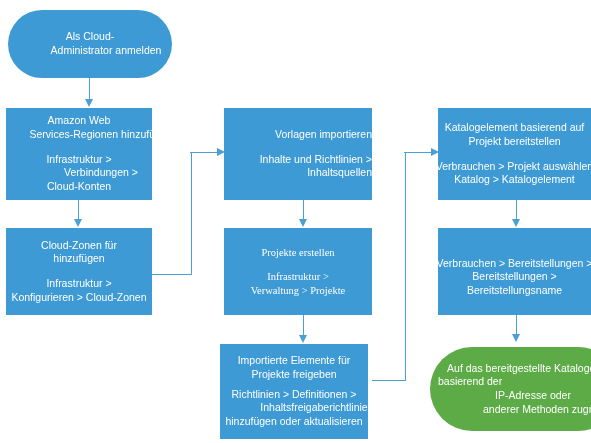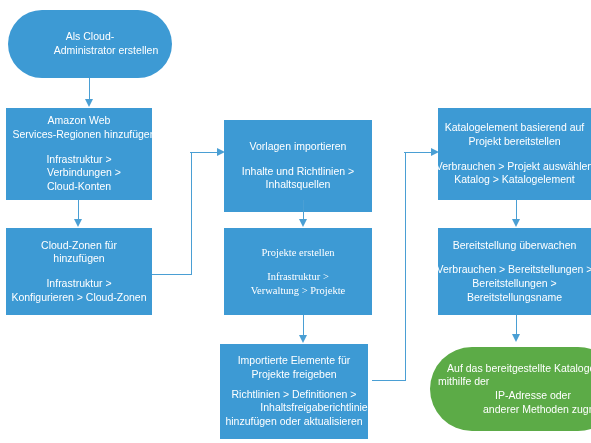--- a/index.html
+++ b/index.html
@@ -64,31 +64,31 @@
     width: 0;
     height: 0;
     border-top: 4.5px solid transparent;
     border-bottom: 4.5px solid transparent;
     border-left: 8px solid #4a9fd4;
   }
   .shift-a { position: relative; left: 16px; }
   .shift-b { position: relative; left: 8px; }
   .shift-c { position: relative; left: 20px; }
   .shift-d { position: relative; left: 12px; }
-  .shift-e { position: relative; left: 5px; }
+  .shift-e { position: relative; left: 22px; }
   .shift-f { position: relative; left: 24px; }
 </style>
 </head>
 <body>
 
 <div id="canvas">
 
   <div class="node node-blue stadium" style="left:8px; top:10px; width:164px; height:68px;">
     <div class="title">Als Cloud-</div>
-    <div class="title shift-a">Administrator erstellen</div>
+    <div class="title shift-a">Administrator anmelden</div>
   </div>
 
   <div class="conn conn-v" style="left:89px; top:78px; height:22px;"></div>
   <div class="arrow-down" style="left:85px; top:99px;"></div>
 
   <div class="node node-blue rect" style="left:6px; top:108px; width:146px; height:92px;">
     <div class="title">Amazon Web</div>
     <div class="title shift-e">Services-Regionen hinzufügen</div>
     <div class="gap"></div>
     <div class="subtitle">Infrastruktur &gt;</div>
@@ -105,21 +105,21 @@
     <div class="gap"></div>
     <div class="subtitle">Infrastruktur &gt;</div>
     <div class="subtitle">Konfigurieren &gt; Cloud-Zonen</div>
   </div>
 
   <div class="conn conn-h" style="left:152px; top:274px; width:40px;"></div>
   <div class="conn conn-v" style="left:190.6px; top:152px; height:123px;"></div>
   <div class="conn conn-h" style="left:190px; top:152px; width:28px;"></div>
   <div class="arrow-right" style="left:217px; top:148px;"></div>
 
-  <div class="node node-blue rect" style="left:224px; top:120px; width:148px; height:92px;">
+  <div class="node node-blue rect" style="left:224px; top:108px; width:148px; height:92px;align-items:flex-end;">
     <div class="title">Vorlagen importieren</div>
     <div class="gap"></div>
     <div class="subtitle">Inhalte und Richtlinien &gt;</div>
     <div class="subtitle">Inhaltsquellen</div>
   </div>
 
   <div class="conn conn-v" style="left:303px; top:200px; height:20px;"></div>
   <div class="arrow-down" style="left:299px; top:219px;"></div>
 
   <div class="node node-blue rect" style="left:224px; top:228px; width:148px; height:87px;font-family:Liberation Serif, serif;">
@@ -151,30 +151,29 @@
     <div class="title">Projekt bereitstellen</div>
     <div class="gap"></div>
     <div class="subtitle">Verbrauchen &gt; Projekt auswählen</div>
     <div class="subtitle">Katalog &gt; Katalogelement</div>
   </div>
 
   <div class="conn conn-v" style="left:516px; top:200px; height:20px;"></div>
   <div class="arrow-down" style="left:512px; top:219px;"></div>
 
   <div class="node node-blue rect" style="left:438px; top:228px; width:153px; height:87px;">
-    <div class="title">Bereitstellung überwachen</div>
     <div class="gap"></div>
     <div class="subtitle">Verbrauchen &gt; Bereitstellungen &gt;</div>
     <div class="subtitle">Bereitstellungen &gt;</div>
     <div class="subtitle">Bereitstellungsname</div>
   </div>
 
   <div class="conn conn-v" style="left:516px; top:315px; height:20px;"></div>
   <div class="arrow-down" style="left:512px; top:334px;"></div>
 
   <div class="node node-green stadium" style="left:430px; top:347px; width:190px; height:84px;">
     <div class="title shift-d">Auf das bereitgestellte Katalogelement</div>
-    <div class="title" style="align-self:flex-start; margin-left:8px;">mithilfe der</div>
+    <div class="title" style="align-self:flex-start; margin-left:8px;">basierend der</div>
     <div class="title shift-b">IP-Adresse oder</div>
     <div class="title shift-f">anderer Methoden zugreifen</div>
   </div>
 
 </div>
 
 </body></html>

